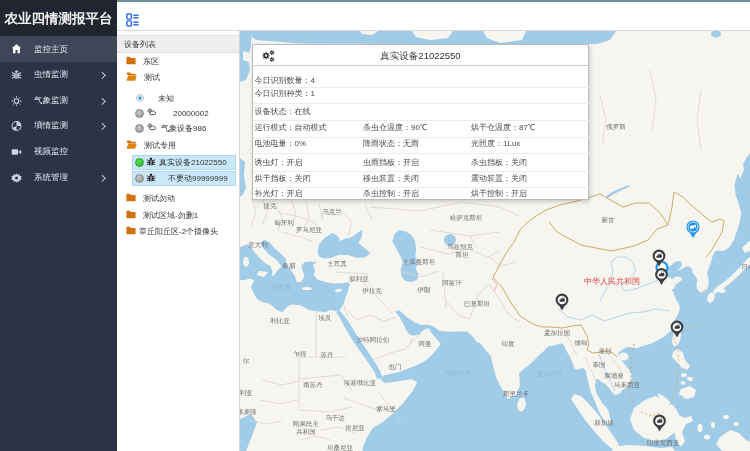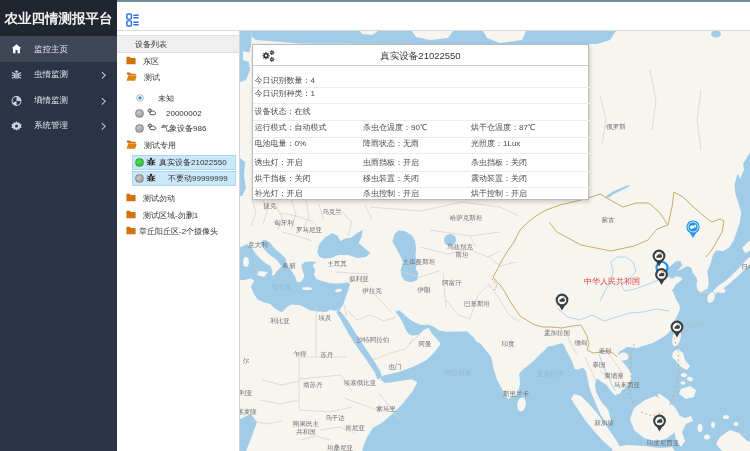--- a/index.html
+++ b/index.html
@@ -6,21 +6,21 @@
 #app{position:relative;width:750px;height:394px}
 #sidebar{position:absolute;left:0;top:0;width:117px;height:451px;background:#2b3346}
 #sb-head{height:36px;background:#20252f;color:#f2f2f2;font-size:13.5px;font-weight:bold;line-height:37px;text-align:center}
 .mi{position:relative;height:25.7px;color:#dde1e8;font-size:8.5px;line-height:25.7px}
 .mi .ic{position:absolute;left:11px;top:50%;transform:translateY(-50%);width:11px;height:11px}
 .mi .tx{position:absolute;left:34px;top:0}
 .mi .ar{position:absolute;right:13px;top:50%;width:4.5px;height:4.5px;border-right:1.3px solid #c7ccd6;border-top:1.3px solid #c7ccd6;transform:translateY(-50%) rotate(45deg)}
 .mi.active{background:#3f4658;height:26px;line-height:26px}
 #topbar{position:absolute;left:117px;top:0;width:633px;height:31px;background:#fff;border-bottom:1px solid #d9d9d9;border-top:2px solid #6f8f98}
 #panel{position:absolute;left:117px;top:31px;width:123px;height:420px;background:#fff;border-right:1px solid #d4d4d4}
-#panel-head{margin-top:4px;height:18px;background:#efefef;border-top:1px solid #e0e0e0;border-bottom:1px solid #ddd;font-size:8px;color:#333;line-height:17px;padding-left:18px}
+#panel-head{margin-top:4px;height:18px;background:#efefef;border-top:1px solid #e0e0e0;border-bottom:1px solid #ddd;font-size:8px;color:#333;line-height:17px;padding-left:7px}
 .tr{position:absolute;font-size:8px;color:#333;white-space:nowrap}
 .hl{position:absolute;left:15px;width:104px;height:14.5px;background:#cbe8fb;border:1px solid #a8d8f5}
 #map{position:absolute;left:240px;top:31px;width:510px;height:420px;overflow:hidden}
 #popup{position:absolute;left:252px;top:44px;width:337px;height:156px;background:#fff;border:1px solid #bbb;box-shadow:1px 2px 4px rgba(0,0,0,0.18);font-size:8px;color:#4a4a4a}
 #popup .title{position:absolute;left:0;top:0;width:100%;height:21px;line-height:22px;text-align:center;font-size:9.5px;color:#333;border-bottom:1px solid #ccc}
 .pl{position:absolute;left:0;width:337px;height:1px;background:#ececec}
 .pc{position:absolute;white-space:nowrap}
 </style></head>
 <body>
 <div id="app">
@@ -41,26 +41,43 @@
           <g stroke="#ccd2dc" stroke-width="1.1">
             <path d="M3.6 4.6 L1 3.2 M3.6 6.4 L0.8 6.4 M3.6 8 L1 9.6 M8.4 4.6 L11 3.2 M8.4 6.4 L11.2 6.4 M8.4 8 L11 9.6"></path>
           </g>
           <path d="M5.3 4.4 L5.3 9.4 M6.7 4.4 L6.7 9.4" stroke="#3a4254" stroke-width="0.6"></path>
         </svg>
         <span class="tx">虫情监测</span>
         <span class="ar"></span>
       </div>
     <div class="mi">
         <svg class="ic" viewBox="0 0 16 16">
+          <circle cx="8" cy="8" r="3.4" fill="none" stroke="#ccd2dc" stroke-width="1.5"></circle>
+          <g stroke="#ccd2dc" stroke-width="1.3">
+            <path d="M8 0.5 L8 3 M8 13 L8 15.5 M0.5 8 L3 8 M13 8 L15.5 8 M2.7 2.7 L4.5 4.5 M11.5 11.5 L13.3 13.3 M13.3 2.7 L11.5 4.5 M4.5 11.5 L2.7 13.3"></path>
+          </g>
+        </svg>
+        <span class="tx">气象监测</span>
+        <span class="ar"></span>
+      </div>
+    <div class="mi">
+        <svg class="ic" viewBox="0 0 16 16">
           <circle cx="8" cy="8" r="6.5" fill="none" stroke="#ccd2dc" stroke-width="1.5"></circle>
           <path d="M8 1.5 A6.5 6.5 0 0 1 14.5 8 L8 8 Z" fill="#ccd2dc"></path>
           <path d="M2 11 A6.5 6.5 0 0 0 8 14.5 L8 8 Z" fill="#ccd2dc"></path>
         </svg>
         <span class="tx">墒情监测</span>
         <span class="ar"></span>
+      </div>
+    <div class="mi">
+        <svg class="ic" viewBox="0 0 16 16">
+          <rect x="1" y="4" width="9.5" height="8" rx="1.5" fill="#ccd2dc"></rect>
+          <path d="M11 7.5 L15 5 L15 11 L11 8.5 Z" fill="#ccd2dc"></path>
+        </svg>
+        <span class="tx">视频监控</span>
       </div>
     <div class="mi">
         <svg class="ic" viewBox="0 0 16 16">
           <path d="M8 1 L9.5 3.2 L12 2.5 L12.8 5 L15.5 5.5 L14.5 8 L15.5 10.5 L12.8 11 L12 13.5 L9.5 12.8 L8 15 L6.5 12.8 L4 13.5 L3.2 11 L0.5 10.5 L1.5 8 L0.5 5.5 L3.2 5 L4 2.5 L6.5 3.2 Z" fill="#ccd2dc"></path>
           <circle cx="8" cy="8" r="2.2" fill="#2b3346"></circle>
         </svg>
         <span class="tx">系统管理</span>
         <span class="ar"></span>
       </div>
   </div>
@@ -292,21 +309,21 @@
 <div class="tr" style="left:19px;top:61.5px"><svg width="8" height="8" viewBox="0 0 10 10" style="vertical-align:-1px">
           <circle cx="5" cy="5" r="4.2" fill="none" stroke="#b0b4b8" stroke-width="1.2"></circle>
           <circle cx="5" cy="5" r="2.2" fill="#2e9fce"></circle>
         </svg><span style="margin-left:14px">未知</span></div>
 <div class="tr" style="left:18px;top:76.5px"><span style="display:inline-block;width:9px;height:9px;border-radius:50%;background:radial-gradient(circle at 40% 35%,#c8c8c8,#939393);border:0.5px solid #888;vertical-align:-2px"></span><span style="margin-left:3px"><svg width="10" height="9" viewBox="0 0 11 10" style="vertical-align:-1px">
             <g stroke="#3f3f3f" fill="none" stroke-width="1">
               <circle cx="3.2" cy="3.2" r="1.5"></circle>
               <path d="M3.2 0.4 L3.2 1.2 M0.4 3.2 L1.2 3.2 M1.2 1.2 L1.8 1.8 M5.2 1.2 L4.6 1.8"></path>
               <path d="M3 6.2 Q2.6 4.6 4.2 4.2 Q4.8 2.9 6.2 3.4 Q7.8 2.9 8.2 4.4 Q9.8 4.6 9.6 6 Q9.4 7.4 8 7.4 L4.2 7.4 Q3.1 7.3 3 6.2 Z"></path>
             </g>
-          </svg></span><span style="margin-left:9px">20000002</span></div>
+          </svg></span><span style="margin-left:16px">20000002</span></div>
 <div class="tr" style="left:18px;top:91.5px"><span style="display:inline-block;width:9px;height:9px;border-radius:50%;background:radial-gradient(circle at 40% 35%,#c8c8c8,#939393);border:0.5px solid #888;vertical-align:-2px"></span><span style="margin-left:3px"><svg width="10" height="9" viewBox="0 0 11 10" style="vertical-align:-1px">
             <g stroke="#3f3f3f" fill="none" stroke-width="1">
               <circle cx="3.2" cy="3.2" r="1.5"></circle>
               <path d="M3.2 0.4 L3.2 1.2 M0.4 3.2 L1.2 3.2 M1.2 1.2 L1.8 1.8 M5.2 1.2 L4.6 1.8"></path>
               <path d="M3 6.2 Q2.6 4.6 4.2 4.2 Q4.8 2.9 6.2 3.4 Q7.8 2.9 8.2 4.4 Q9.8 4.6 9.6 6 Q9.4 7.4 8 7.4 L4.2 7.4 Q3.1 7.3 3 6.2 Z"></path>
             </g>
           </svg></span><span style="margin-left:4px">气象设备986</span></div>
 <div class="tr" style="left:9px;top:108.5px"><svg width="11" height="9" viewBox="0 0 12 10" style="vertical-align:-1px">
           <path d="M0.5 1.5 Q0.5 0.5 1.5 0.5 L4.5 0.5 L5.8 2 L10 2 Q10.8 2 10.8 3 L10.8 3.8 L2.2 3.8 Z" fill="#d2720f"></path>
           <path d="M2.2 4.2 L11.8 4.2 L10 9.6 L0.6 9.6 Z" fill="#dd830f"></path>

